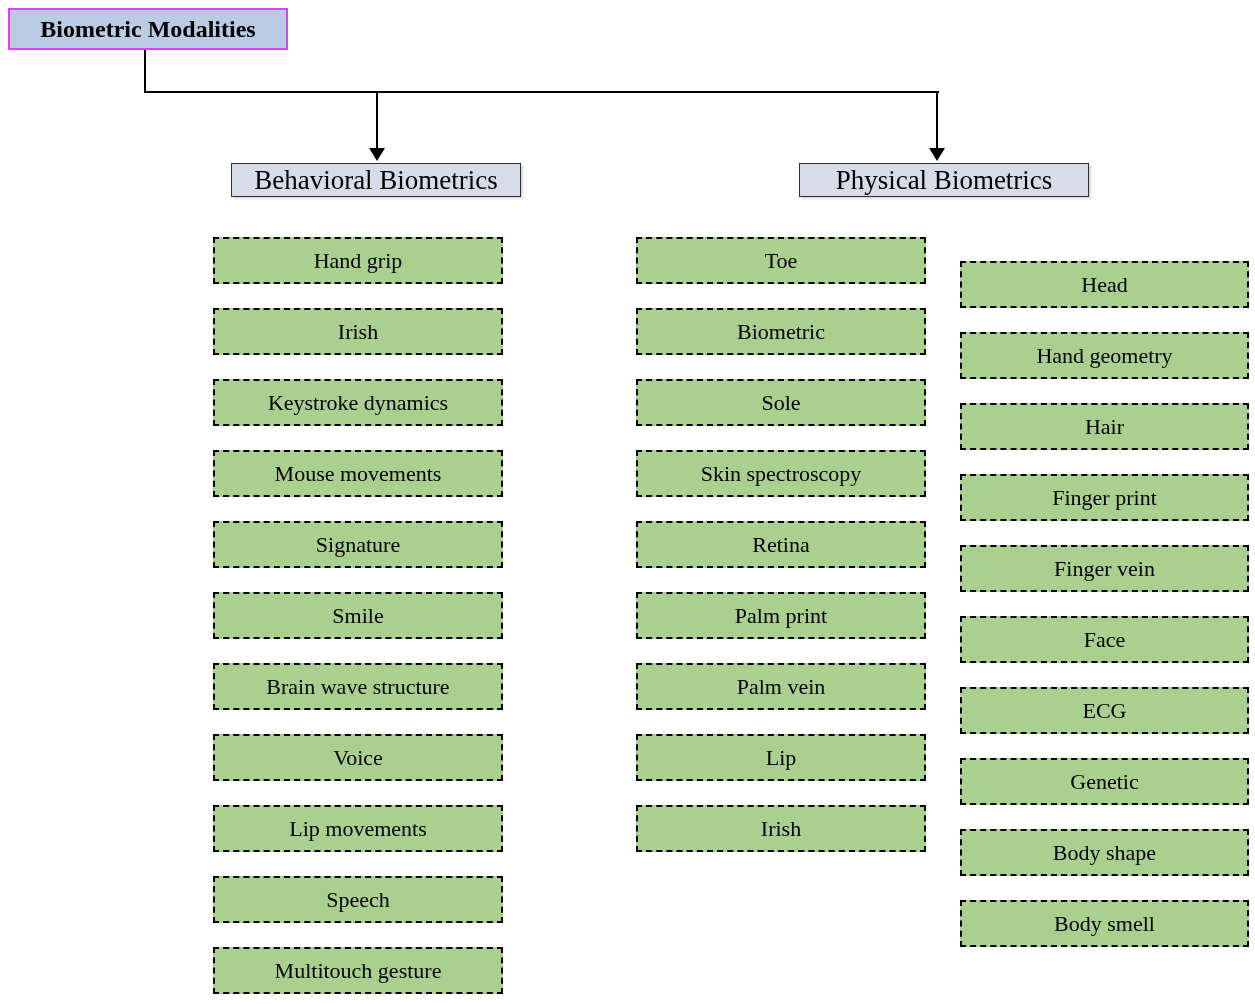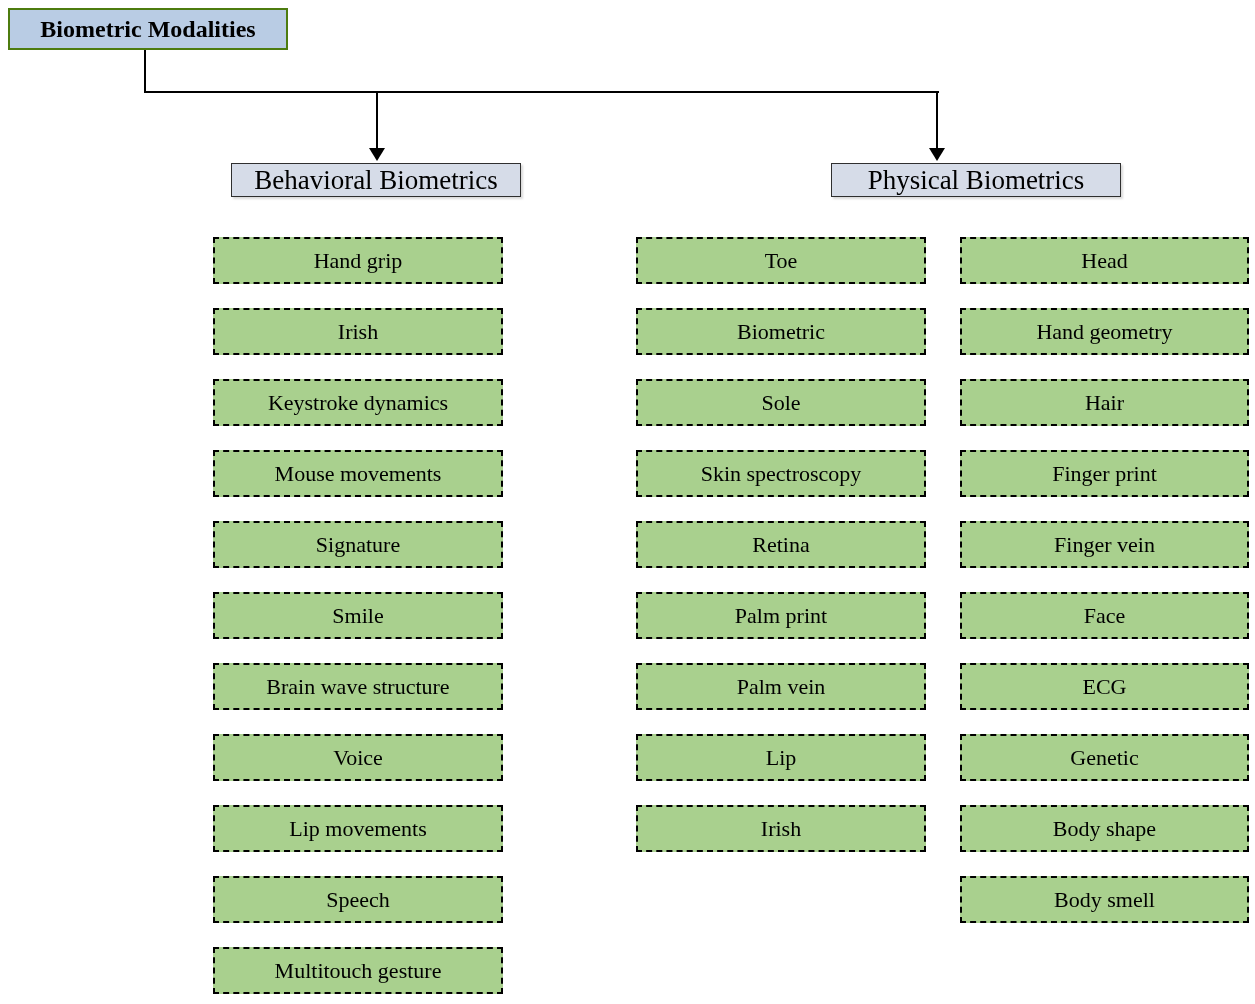--- a/index.html
+++ b/index.html
@@ -16,41 +16,41 @@
 
   .node{
     position:absolute;
     display:flex;align-items:center;justify-content:center;
     text-align:center;
   }
 
   .root-node{
     left:8px;top:8px;width:280px;height:42px;
     background:var(--root-fill);
-    border:2px solid #4d7c0f;
+    border:2px solid #d946ef;
     font-weight:bold;font-size:24px;
   }
 
   .header-node{
     top:163px;width:290px;height:34px;
     background:var(--header-fill);
     border:1.5px solid #2f2f2f;
     font-size:27px;
     box-shadow:2px 2px 2px rgba(0,0,0,0.15);
   }
   #behavioral-header{left:231px;}
-  #physical-header{left:831px;}
+  #physical-header{left:799px;}
 
   .col{
     position:absolute;top:237px;
     display:flex;flex-direction:column;gap:24px;
   }
   #behavioral-col{left:213px;width:290px;justify-content:flex-end;}
   #physical-col-1{left:636px;width:290px;}
-  #physical-col-2{left:960px;width:289px;}
+  #physical-col-2{left:960px;width:289px;margin-top:24px;}
 
   .item{
     height:47px;
     background:var(--item-fill);
     border:2px dashed #000;
     display:flex;align-items:center;justify-content:center;
     font-size:22px;
   }
 
   .line{position:absolute;background:var(--line);}

